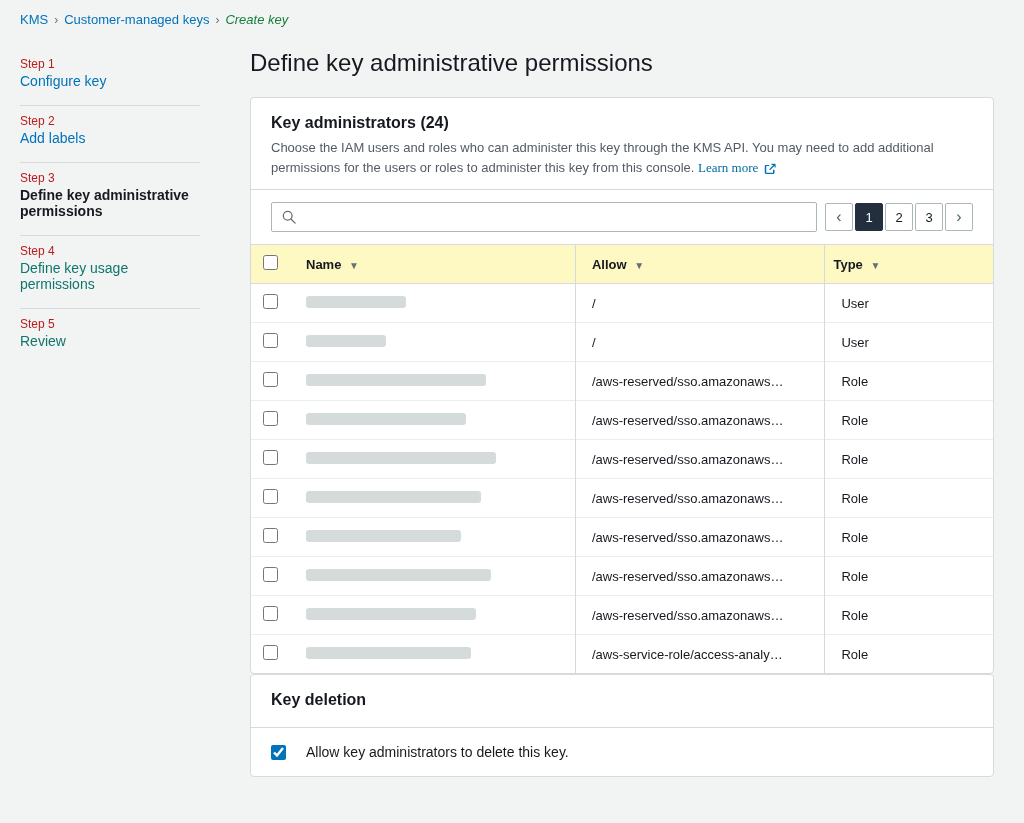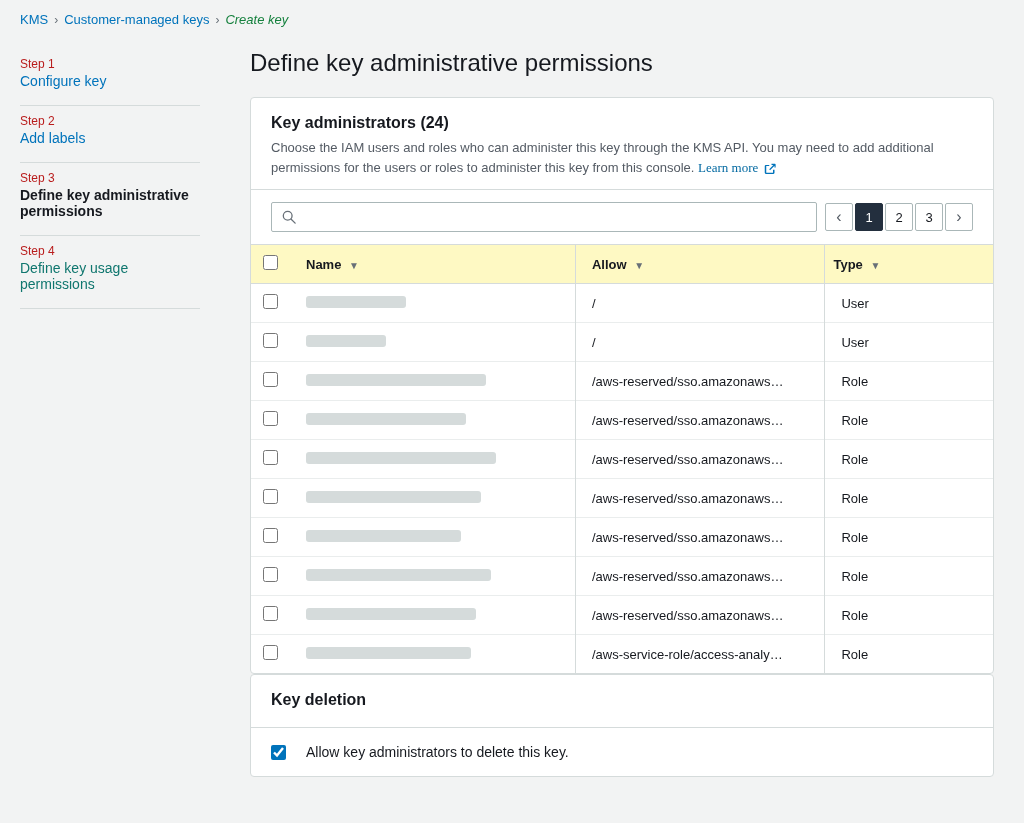--- a/index.html
+++ b/index.html
@@ -292,20 +292,24 @@
       <div class="step-active">Define key administrative permissions</div>
     </div>
     <hr class="sidebar-divider">
 
     <div>
       <div class="step-label">Step 4</div>
       <div class="step-inactive">Define key usage permissions</div>
     </div>
     <hr class="sidebar-divider">
 
+    <div>
+      <div class="step-label">Step 5</div>
+      <div class="step-inactive">Review</div>
+    </div>
   </aside>
 
   <main class="content">
     <h1 class="page-title">Define key administrative permissions</h1>
 
     <div class="panel">
       <div class="panel-header">
         <div class="panel-title">
           <span>Key administrators</span>
           <span> (</span><span>24</span><span>)</span>

